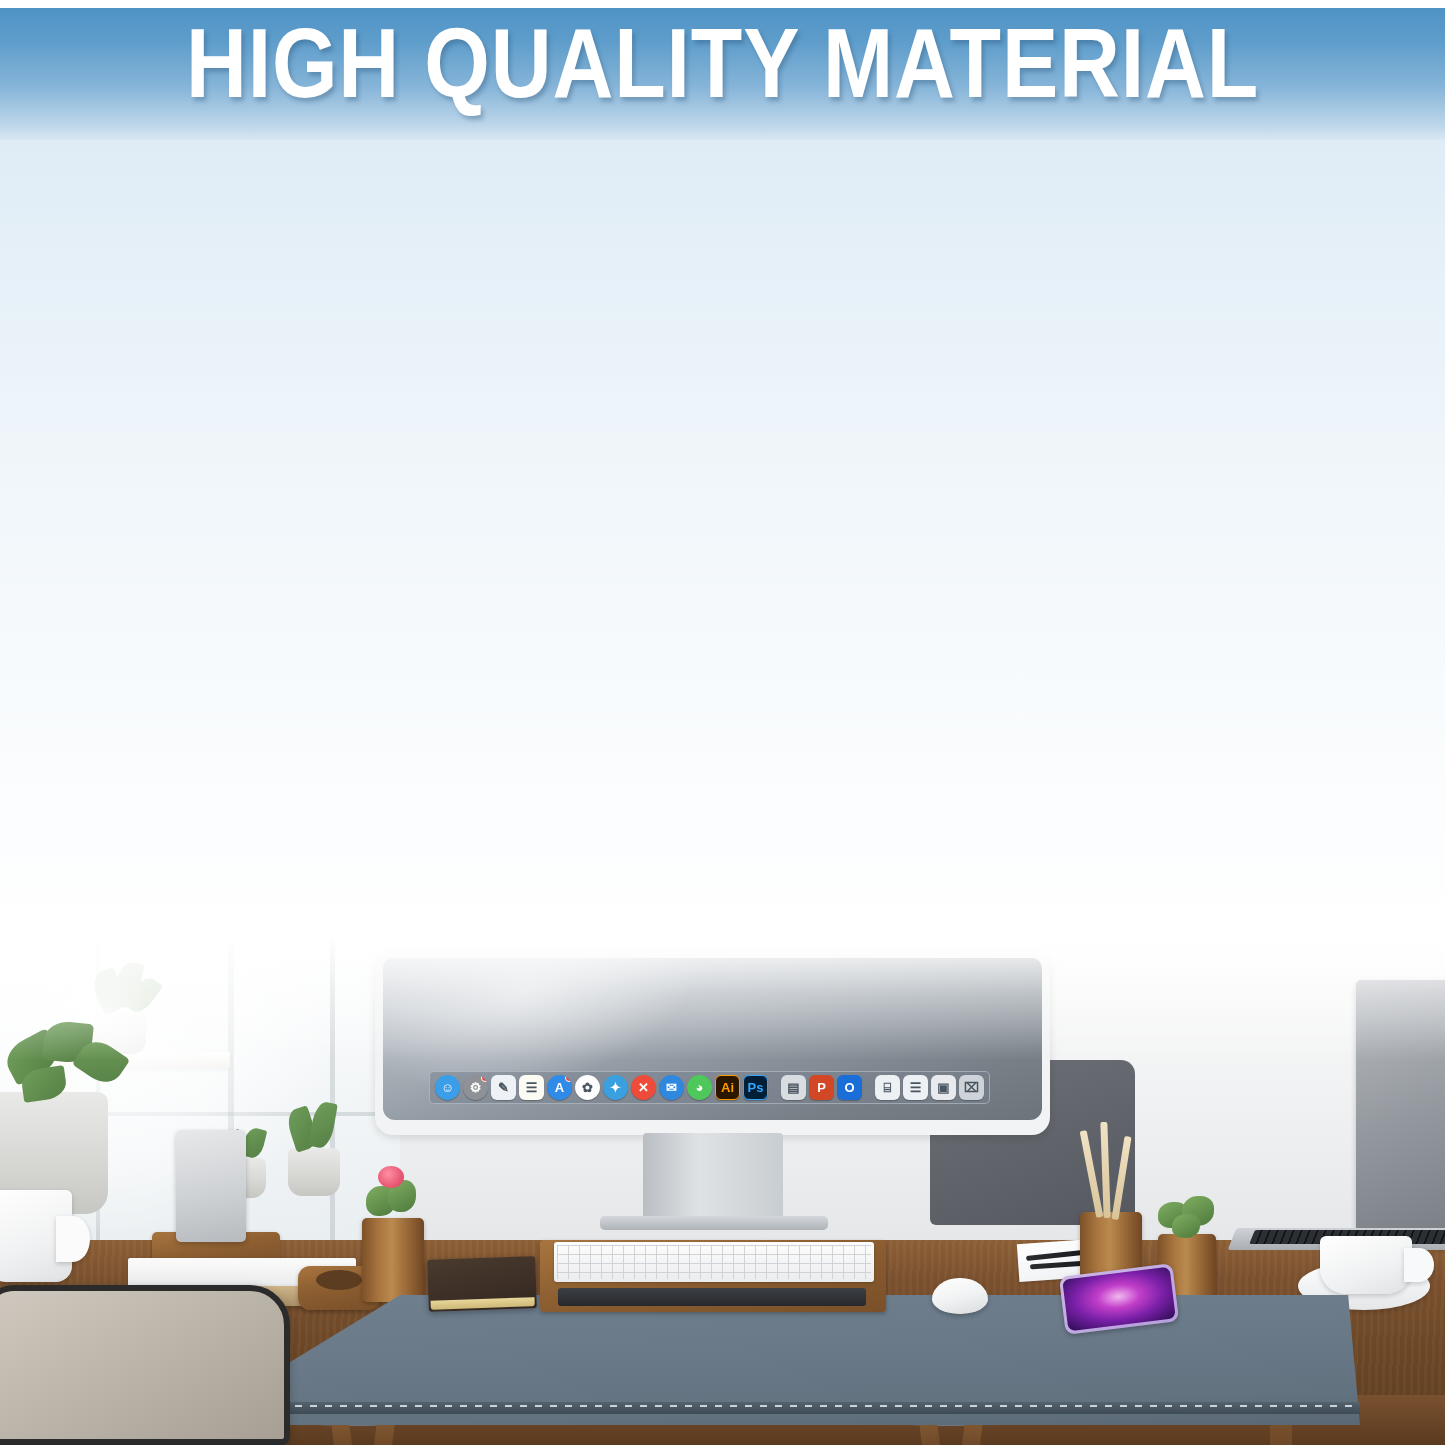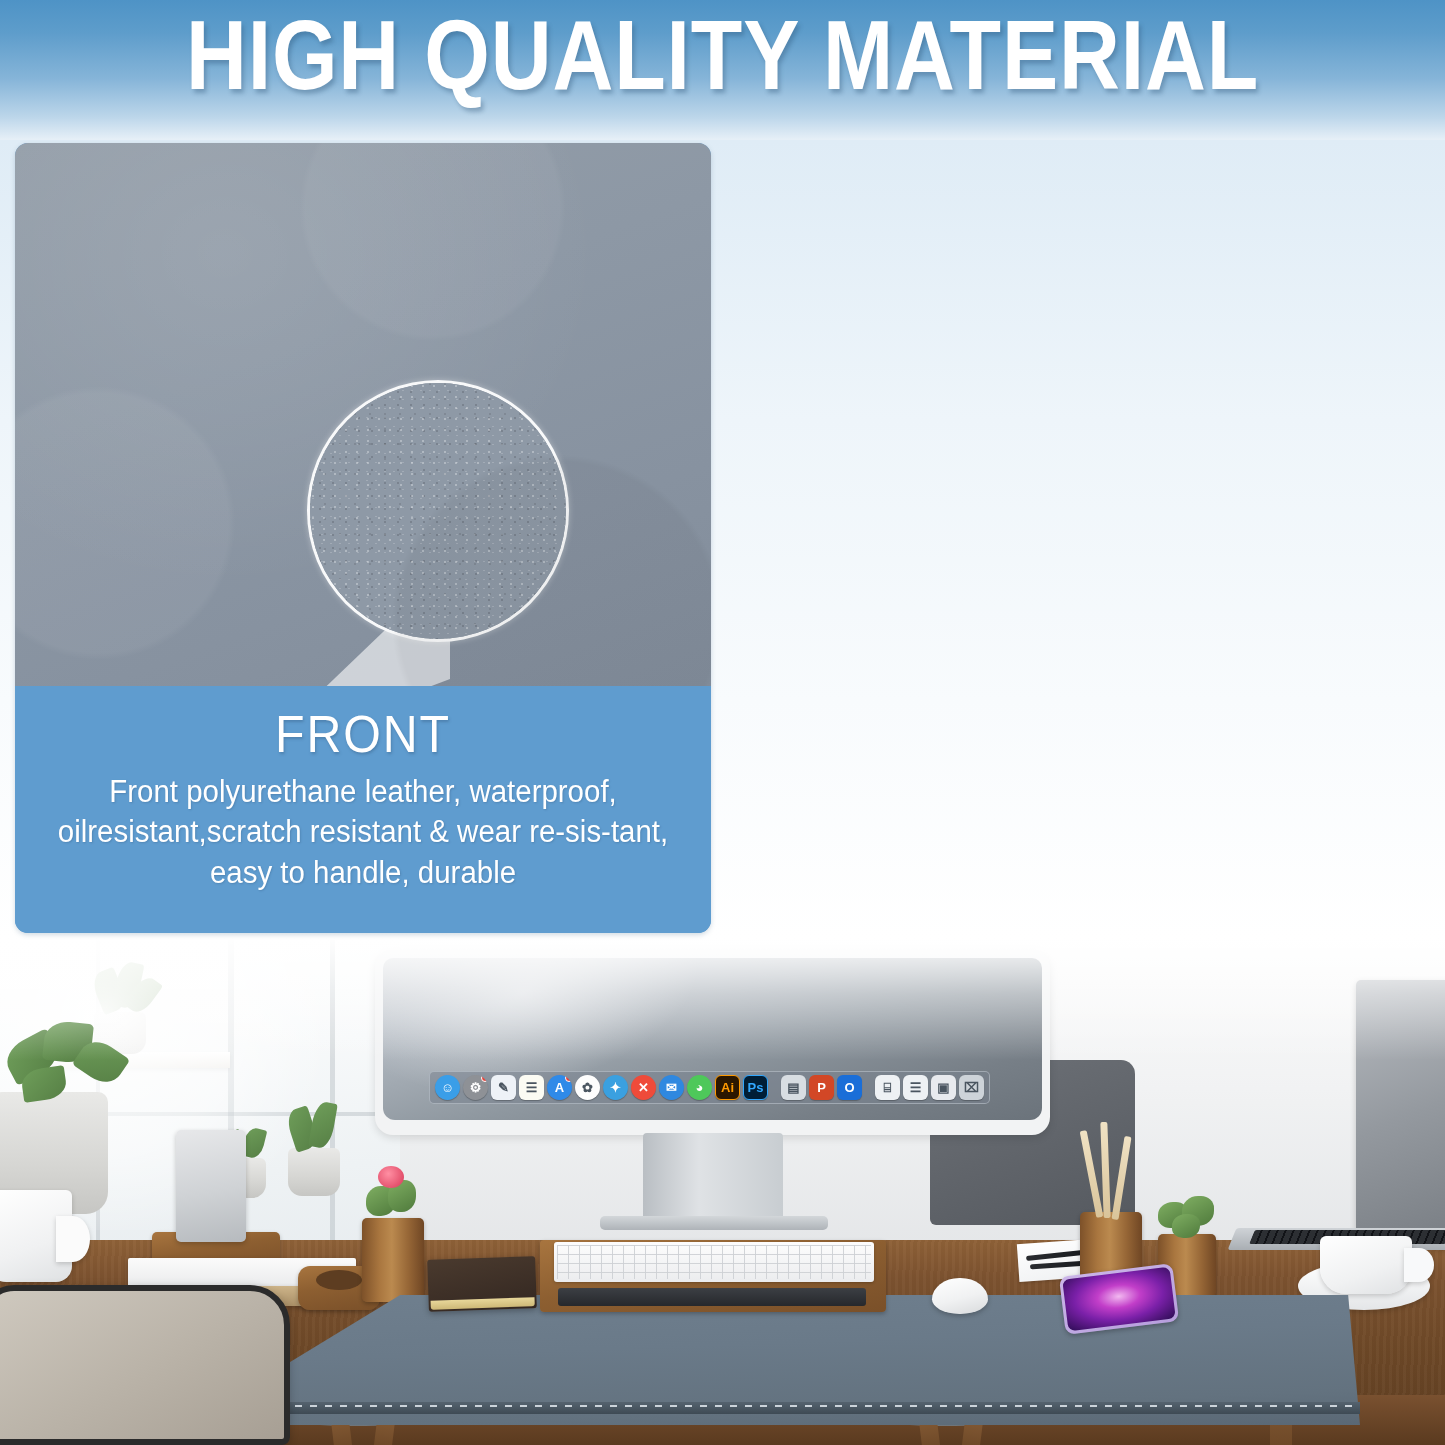--- a/index.html
+++ b/index.html
@@ -6,21 +6,21 @@
   html,body { width:1445px; height:1445px; }
   body {
     font-family:"Liberation Sans", sans-serif;
     background:#ffffff;
     overflow:hidden;
     position:relative;
   }
 
   
   .header {
-    position:absolute; left:0; top:0; width:1445px; height:150px;
+    position:absolute; left:0; top:8px; width:1445px; height:150px;
     background:linear-gradient(180deg,#4e93c6 0%,#5e9dcb 22%,#85b4d8 52%,#bcd6ea 78%,#e9f1f8 94%,#ffffff 100%);
     overflow:hidden;
   }
   .header-title {
     position:absolute; left:0; top:6px; width:1445px;
     text-align:center;
     font-size:98px;
     font-weight:bold;
     color:#ffffff;
     letter-spacing:1px;
@@ -494,32 +494,20 @@
 </style>
 </head>
 <body>
 
 <div class="header">
   <div class="header-title">HIGH QUALITY MATERIAL</div>
 </div>
 
 <div class="panels">
 
-  <div class="panel panel-left">
-    <div class="front-photo">
-      <div class="mag-cone-front"></div>
-      <div class="mag-circle-front">
-        <div class="leather-tex"></div>
-      </div>
-    </div>
-    <div class="front-caption">
-      <div class="front-label">FRONT</div>
-      <div class="front-body">Front polyurethane leather, waterproof, oilresistant,scratch resistant &amp; wear re-sis-tant, easy to handle, durable</div>
-    </div>
-  </div>
 
 </div>
 
 <div class="scene">
 
   <div class="wall"></div>
   <div class="window">
     <div class="win-frame-v" style="left:96px; top:0; width:4px; height:300px;"></div>
     <div class="win-frame-v" style="left:228px; top:0; width:6px; height:300px;"></div>
     <div class="win-frame-v" style="left:330px; top:0; width:5px; height:300px;"></div>

